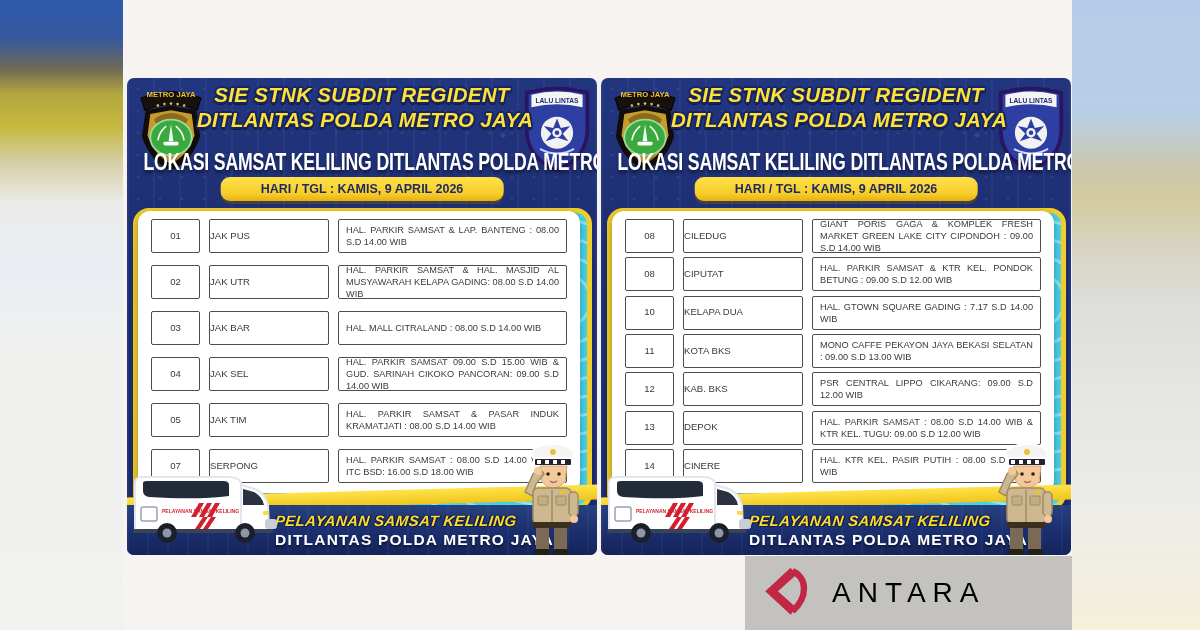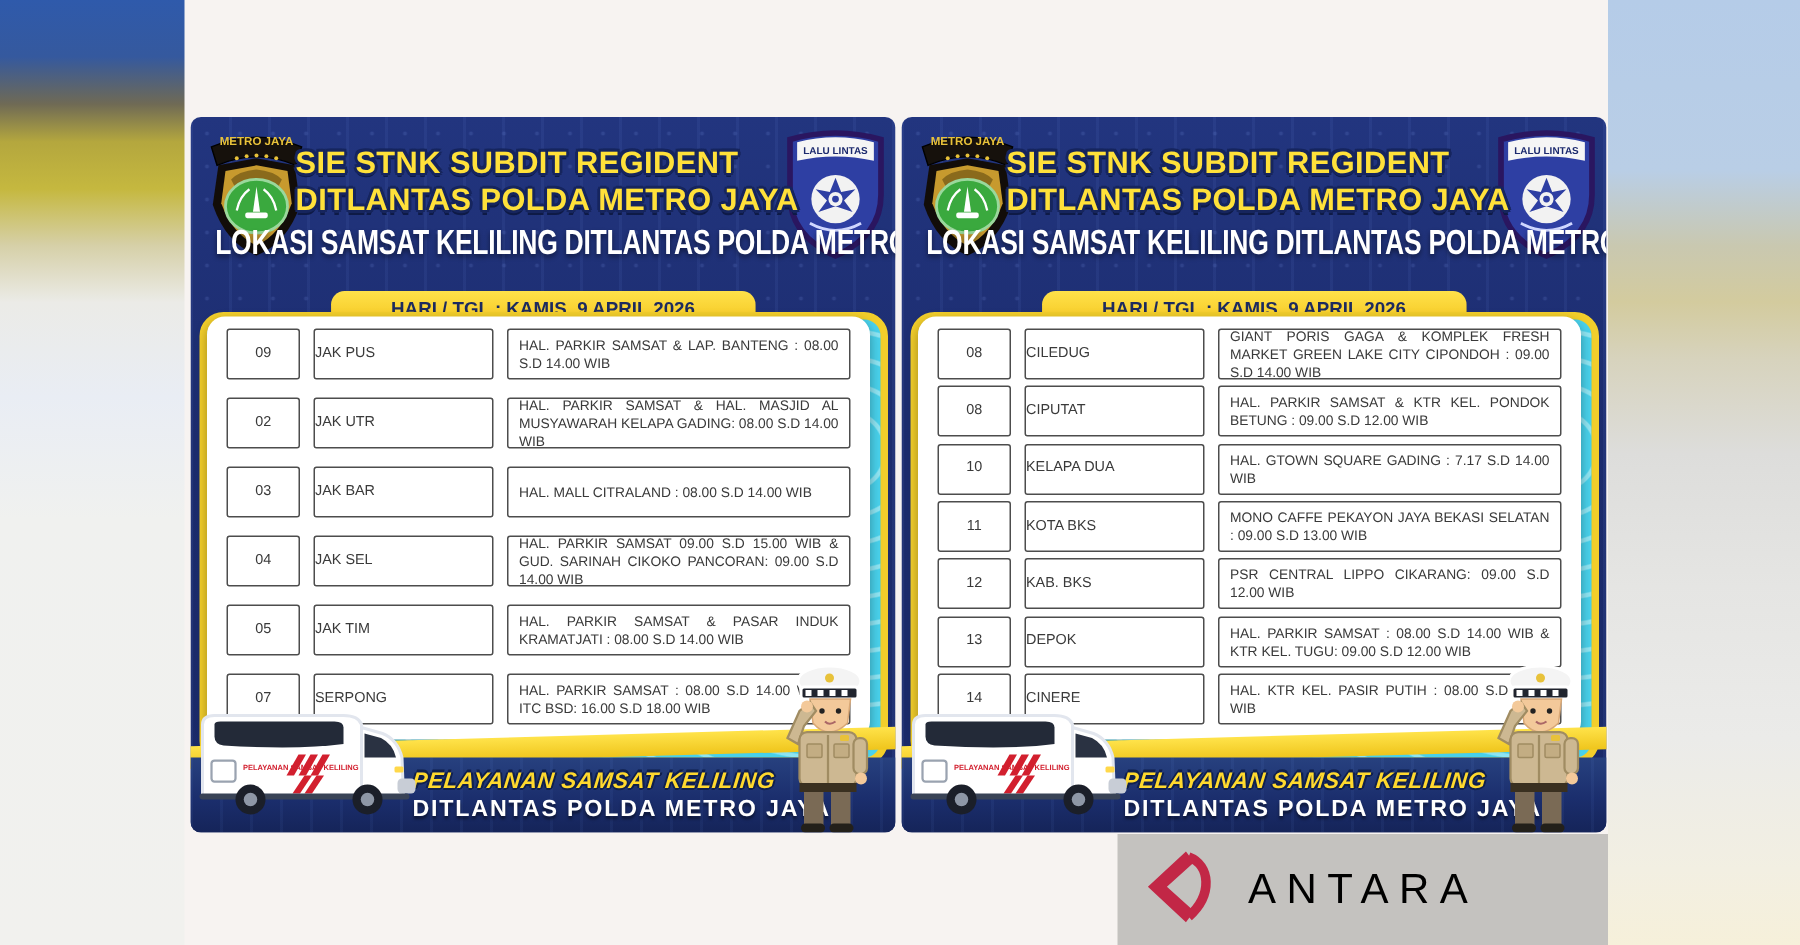--- a/index.html
+++ b/index.html
@@ -18,28 +18,28 @@
       repeating-linear-gradient(90deg, rgba(130,165,255,.07) 0 2px, transparent 2px 26px),
       radial-gradient(rgba(140,170,255,.14) 1px, transparent 1.6px),
       linear-gradient(180deg,#22357f 0%,#1c2c6e 45%,#1a2a68 100%);
     background-size:auto,auto,22px 22px,auto;}
   .poster-a{left:127px;} .poster-b{left:601px;}
 
   .badge{position:absolute;top:4px;}
   .badge-left{left:6px;width:76px;height:94px;}
   .badge-right{right:4px;width:72px;height:92px;}
 
-  .title-block{position:absolute;left:70px;right:70px;top:18px;text-align:left;line-height:1.22;white-space:nowrap;}
+  .title-block{position:absolute;left:70px;right:70px;top:4px;text-align:center;line-height:1.22;white-space:nowrap;font-style:italic;}
   .title-line{font-size:20.5px;font-weight:bold;color:#ffe13a;letter-spacing:.3px;
     text-shadow:2px 0 0 #16255e,-2px 0 0 #16255e,0 2px 0 #16255e,0 -2px 0 #16255e,
       1.5px 1.5px 0 #16255e,-1.5px 1.5px 0 #16255e,1.5px -1.5px 0 #16255e,-1.5px -1.5px 0 #16255e,0 3px 0 #0e1a46;}
   .subtitle{position:absolute;left:0;right:0;top:74px;text-align:center;color:#ffffff;font-weight:bold;
     font-size:19px;white-space:nowrap;transform:scale(.93,1.22);letter-spacing:-.2px;
     text-shadow:0 2px 3px rgba(0,0,0,.45);}
-  .date-pill{position:absolute;top:116px;left:50%;transform:translateX(-50%);
+  .date-pill{position:absolute;top:99px;left:50%;transform:translateX(-50%);
     background:linear-gradient(180deg,#ffe14a 0%,#f7cd2a 70%,#e4b013 100%);
     border-radius:9px;box-shadow:0 3px 0 rgba(120,85,0,.45);
     padding:5px 40px;font-size:12.5px;font-weight:bold;color:#1c2a5e;white-space:nowrap;}
 
   .cyan-panel{position:absolute;left:6px;right:5px;top:130px;height:292px;border-radius:16px;
     border:5px solid #f2ce2b;
     background:
       radial-gradient(circle at 88% 16%, rgba(255,255,255,.55) 0 5px, rgba(255,255,255,0) 6px),
       radial-gradient(circle at 92% 45%, #8fe6f4 0 7px, transparent 16px),
       radial-gradient(circle at 90% 75%, #8fe6f4 0 6px, transparent 15px),
@@ -118,21 +118,21 @@
       <div class="title-line">SIE STNK SUBDIT REGIDENT</div>
       <div class="title-line">DITLANTAS POLDA METRO JAYA</div>
     </div>
     <div class="subtitle">LOKASI SAMSAT KELILING DITLANTAS POLDA METRO JAYA</div>
     <div class="date-pill">HARI / TGL : KAMIS, 9 APRIL 2026</div>
 
     <div class="cyan-panel"></div>
     <div class="card">
       <div class="rows">
         <div class="row">
-          <div class="cell no">09</div>
+          <div class="cell no">01</div>
           <div class="cell area">JAK PUS</div>
           <div class="cell detail">
               <span>HAL. PARKIR SAMSAT &amp; LAP. BANTENG : 08.00 S.D 14.00 WIB</span>
             </div>
         </div>
         <div class="row">
           <div class="cell no">02</div>
           <div class="cell area">JAK UTR</div>
           <div class="cell detail">
               <span>HAL. PARKIR SAMSAT &amp; HAL. MASJID AL MUSYAWARAH KELAPA GADING: 08.00 S.D 14.00 WIB</span>

